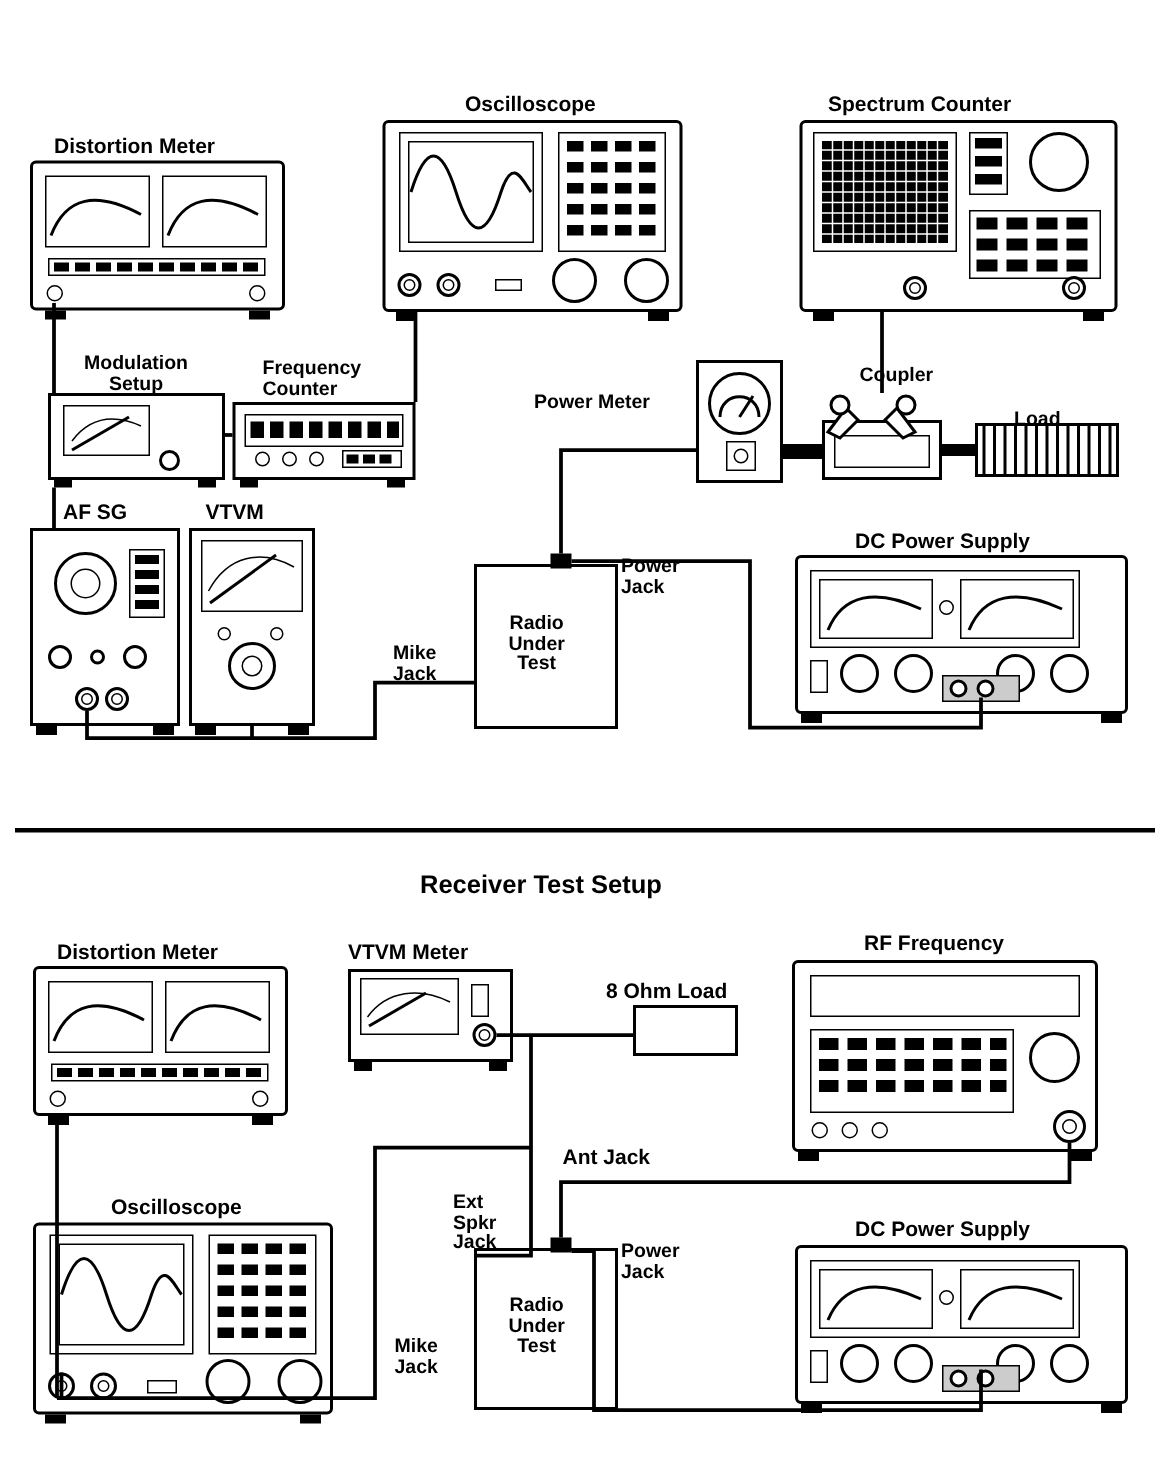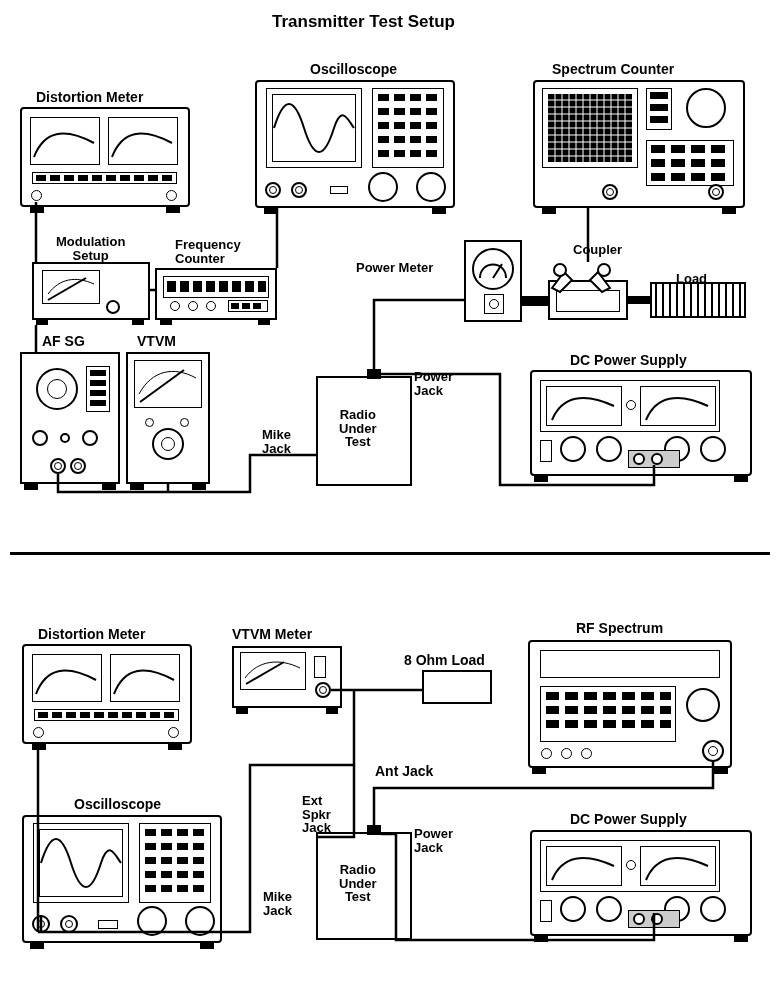--- a/index.html
+++ b/index.html
@@ -13,21 +13,21 @@
   svg{position:absolute;overflow:visible;}
   .circ{position:absolute;border:2px solid #000;border-radius:50%;background:#fff;box-sizing:border-box;}
   .circ1{position:absolute;border:1px solid #000;border-radius:50%;background:#fff;box-sizing:border-box;}
   .sep{position:absolute;background:#000;height:3px;left:10px;width:760px;}
 </style>
 </head>
 <body>
 
 <div id="page">
 
-  <div class="title" style="left:272px;top:12px;">Transmitter Test Setup</div>
+  <div class="title" style="left:280px;top:580px;">Receiver Test Setup</div>
   <div class="sep" style="top:552px;"></div>
 
   <div class="lbl" style="left:36px;top:90px;font-size:14px;">Distortion Meter</div>
   <div class="box" style="left:20px;top:107px;width:170px;height:100px;border-radius:4px;"></div>
   <div class="thin" style="left:30px;top:117px;width:70px;height:48px;"></div>
   <svg style="left:30px;top:117px;width:70px;height:48px;" viewBox="0 0 70 48">
       <path d="M4 40 C14 14 34 10 64 26" stroke="#000" stroke-width="2" fill="none"></path>
     </svg>
   <div class="thin" style="left:108px;top:117px;width:70px;height:48px;"></div>
   <svg style="left:108px;top:117px;width:70px;height:48px;" viewBox="0 0 70 48">
@@ -338,21 +338,21 @@
     </svg>
   <div class="thin" style="left:314px;top:656px;width:12px;height:22px;"></div>
   <div class="circ" style="left:315px;top:682px;width:16px;height:16px;"></div>
   <div class="circ1" style="left:319px;top:686px;width:8px;height:8px;"></div>
   <div class="fill" style="left:236px;top:708px;width:12px;height:6px;"></div>
   <div class="fill" style="left:326px;top:708px;width:12px;height:6px;"></div>
 
   <div class="lbl" style="left:404px;top:653px;font-size:14px;text-align:center;">8 Ohm Load</div>
   <div class="box" style="left:422px;top:670px;width:70px;height:34px;"></div>
 
-  <div class="lbl" style="left:576px;top:621px;font-size:14px;">RF Spectrum</div>
+  <div class="lbl" style="left:576px;top:621px;font-size:14px;">RF Frequency</div>
   <div class="box" style="left:528px;top:640px;width:204px;height:128px;border-radius:4px;"></div>
   <div class="thin" style="left:540px;top:650px;width:180px;height:28px;"></div>
   <div class="thin" style="left:540px;top:686px;width:136px;height:56px;"></div>
   <div class="fill" style="left:546px;top:692px;width:13px;height:8px;"></div>
     <div class="fill" style="left:565px;top:692px;width:13px;height:8px;"></div>
     <div class="fill" style="left:584px;top:692px;width:13px;height:8px;"></div>
     <div class="fill" style="left:603px;top:692px;width:13px;height:8px;"></div>
     <div class="fill" style="left:622px;top:692px;width:13px;height:8px;"></div>
     <div class="fill" style="left:641px;top:692px;width:13px;height:8px;"></div>
     <div class="fill" style="left:660px;top:692px;width:11px;height:8px;"></div>

